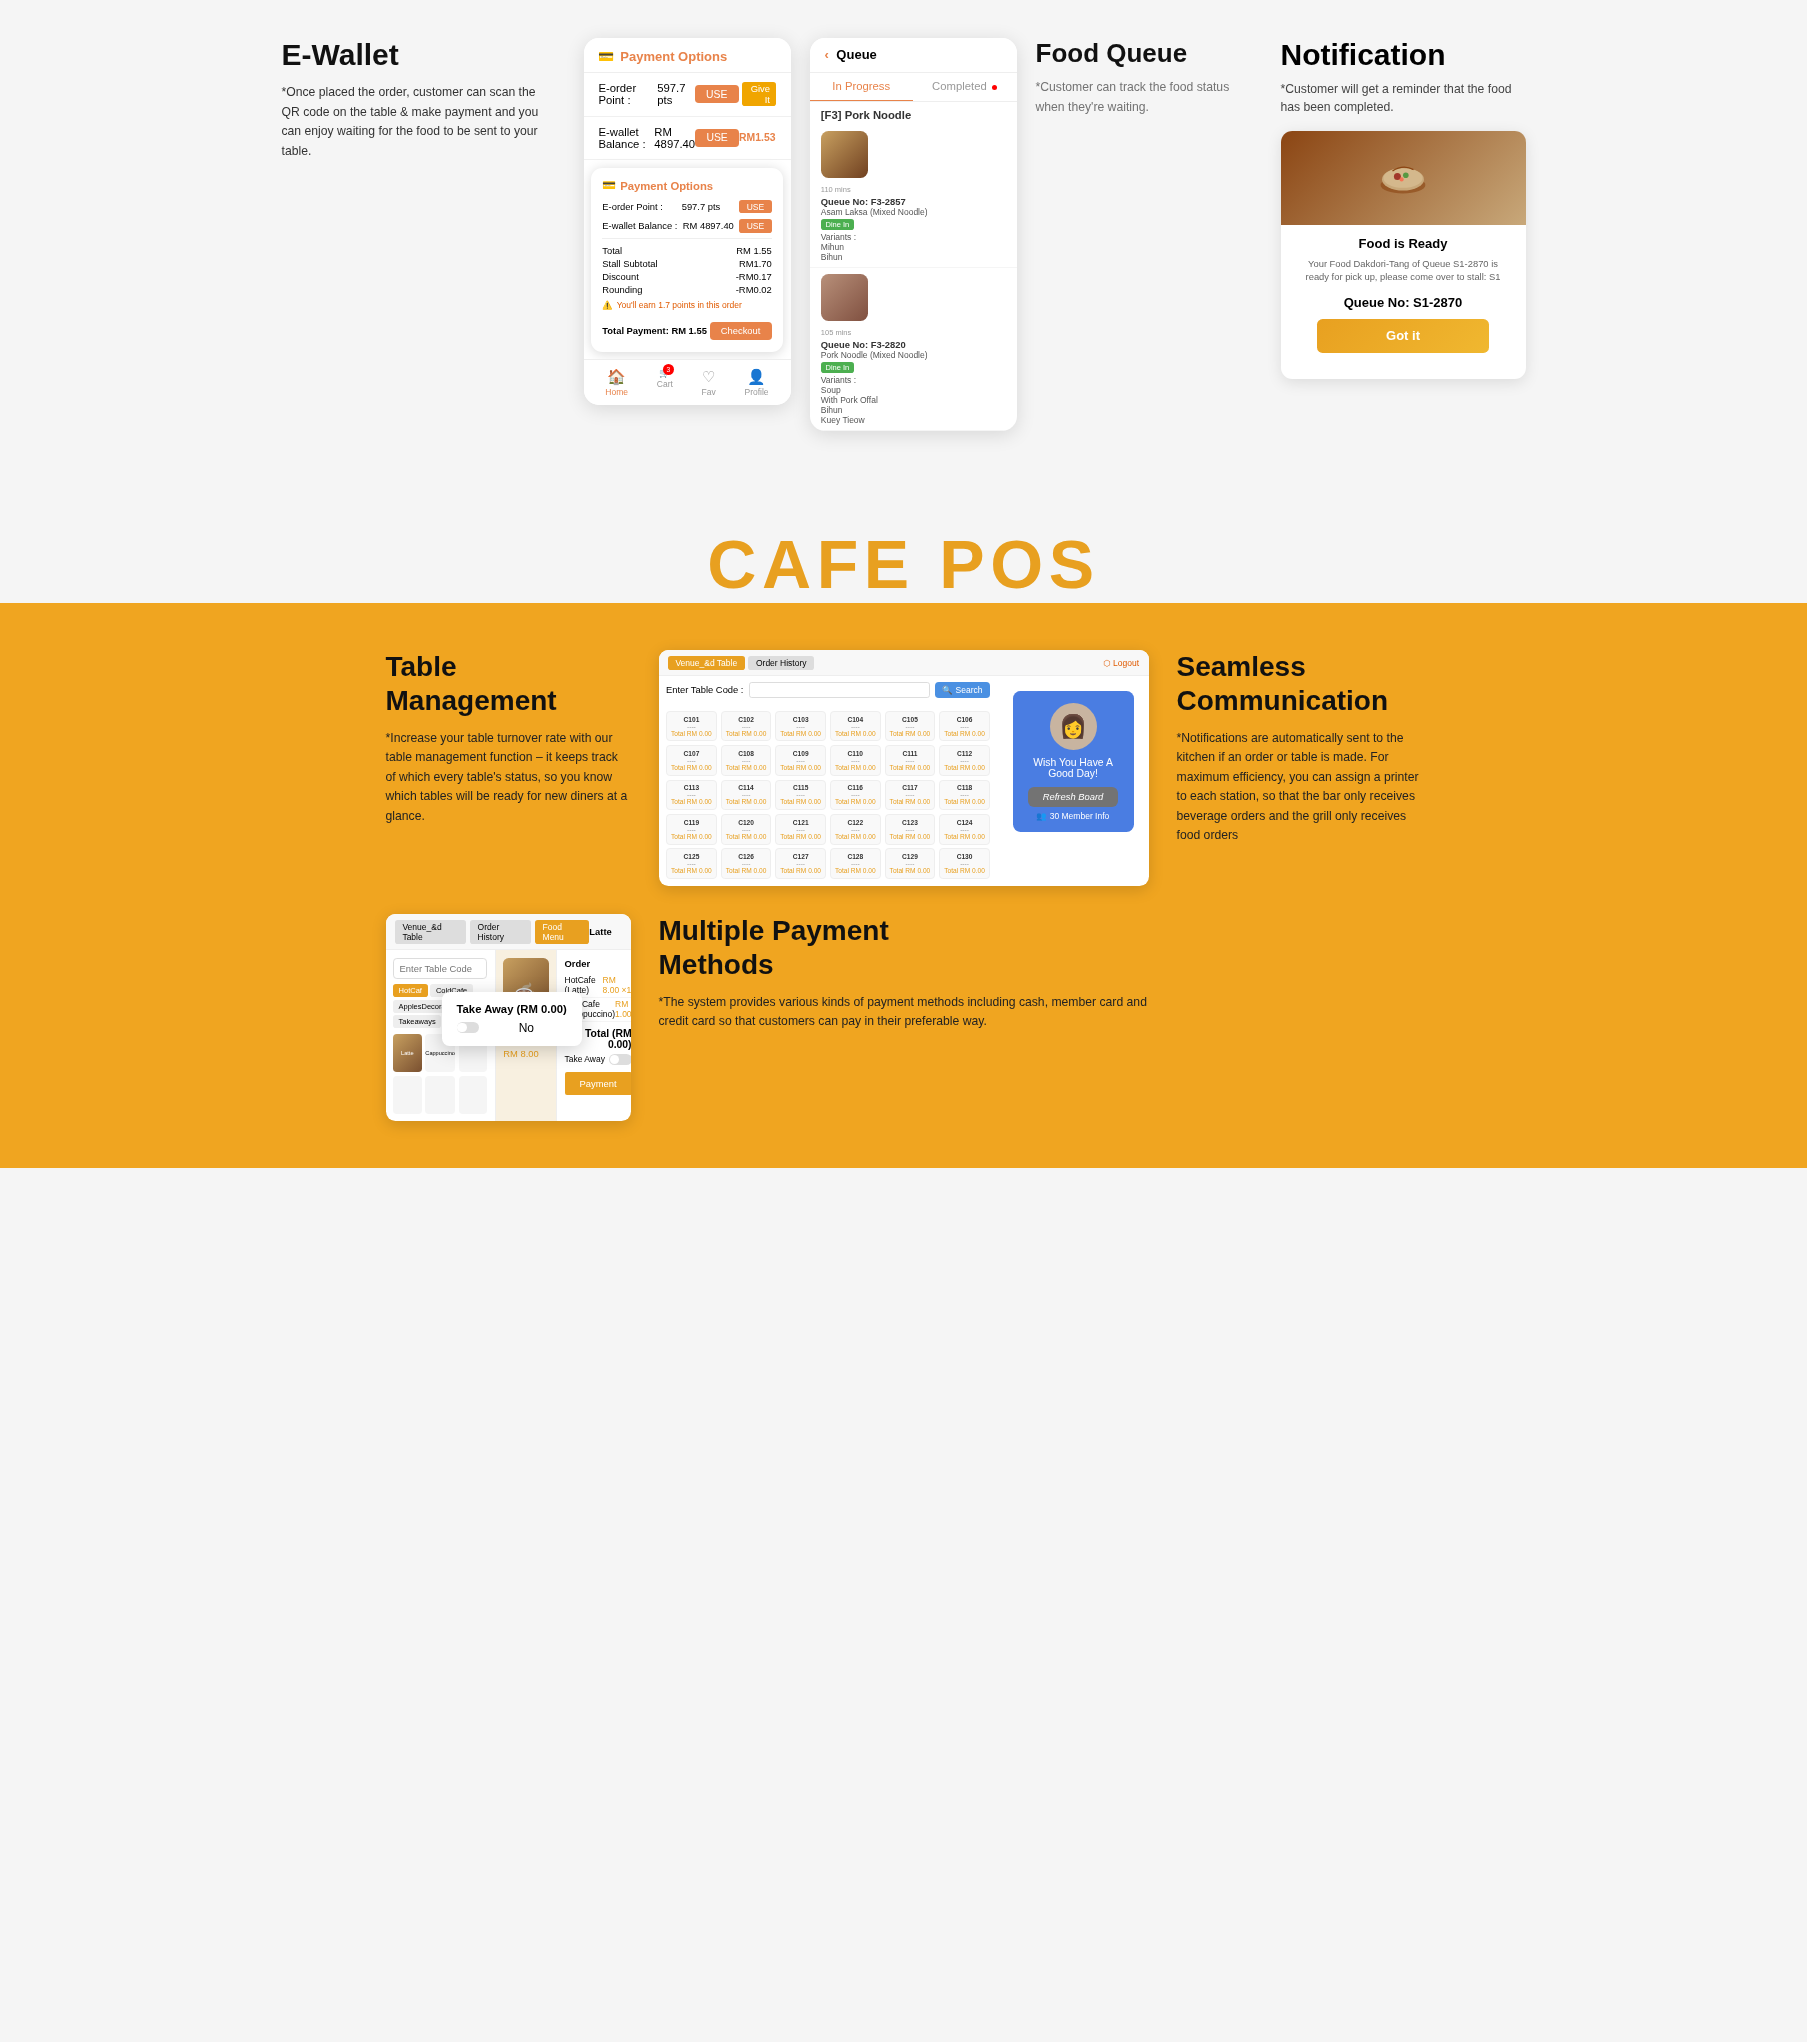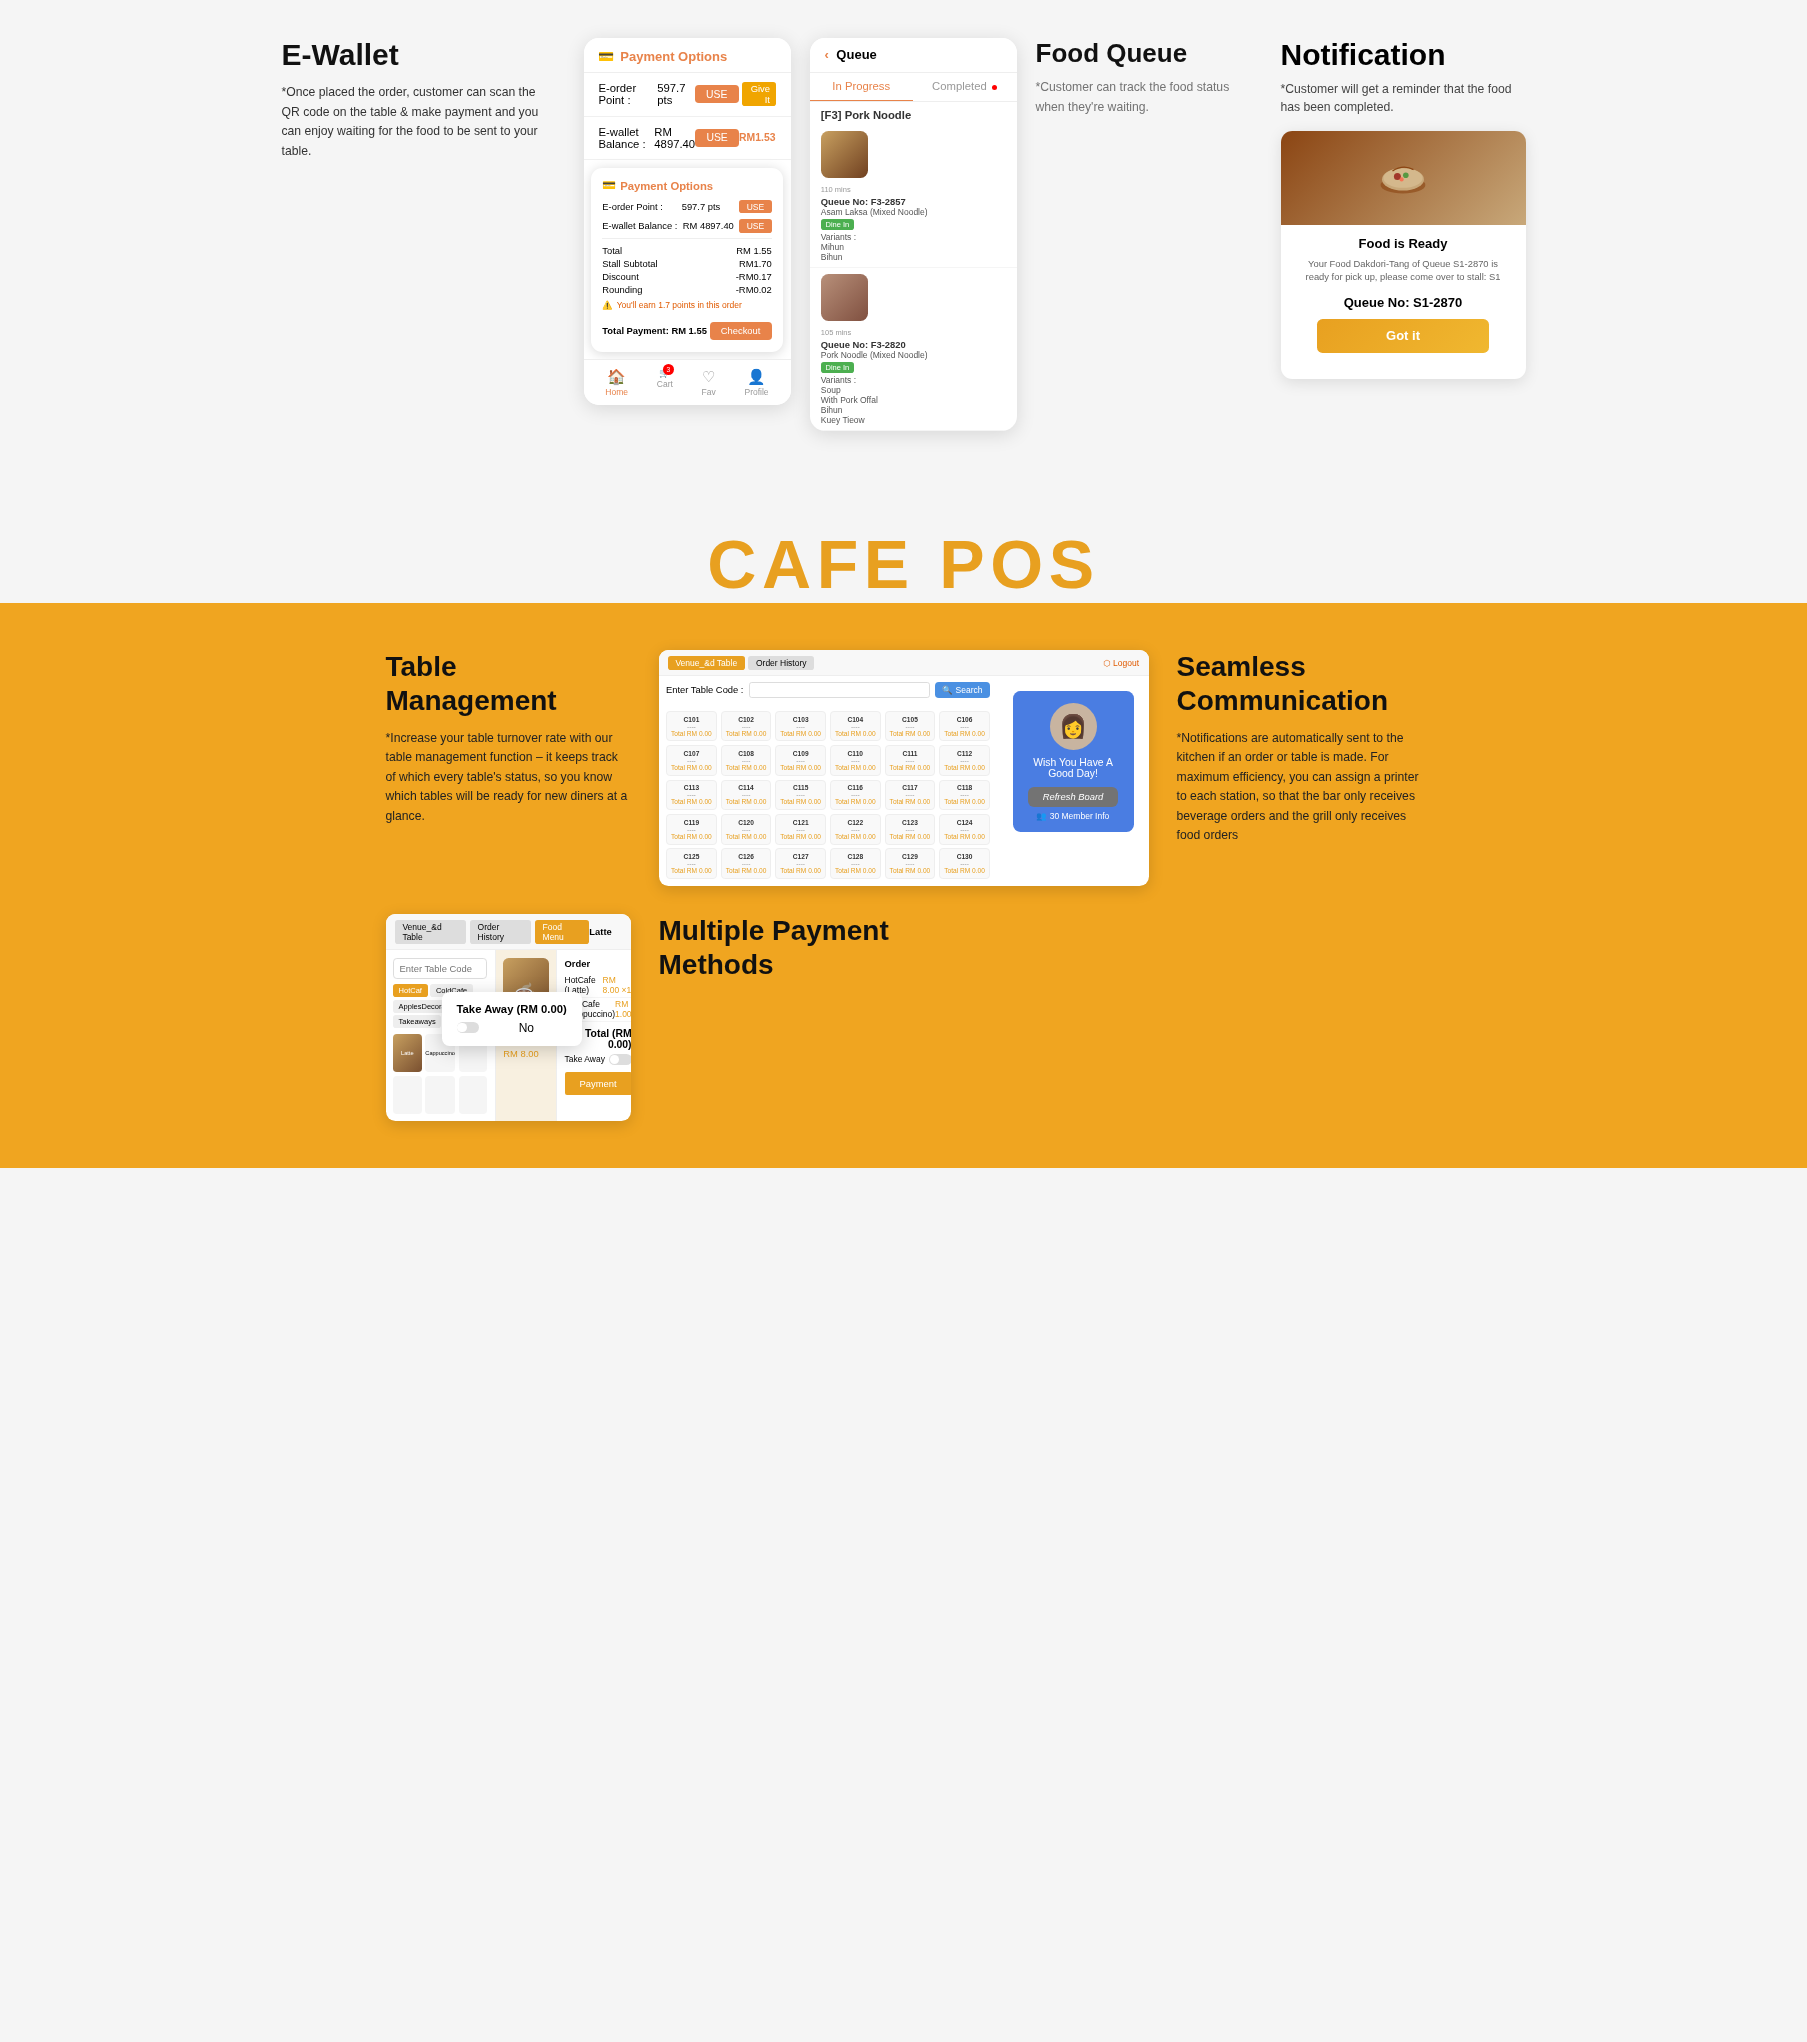--- a/index.html
+++ b/index.html
@@ -1053,18 +1053,19 @@
               <div class="toggle-knob"></div>
             </div>
             <span style="font-size:12px;padding-left:34px;">No</span>
           </div>
         </div>
       </div>
     </div>
 
     <div class="pos-text-col">
       <h2>Multiple Payment<br>Methods</h2>
+      <p>*The system provides various kinds of payment methods including cash, member card and credit card so that customers can pay in their preferable way.</p>
     </div>
   </div>
 </div>
 
 <div class="bottom-section"></div>
 
 
 </body></html>

